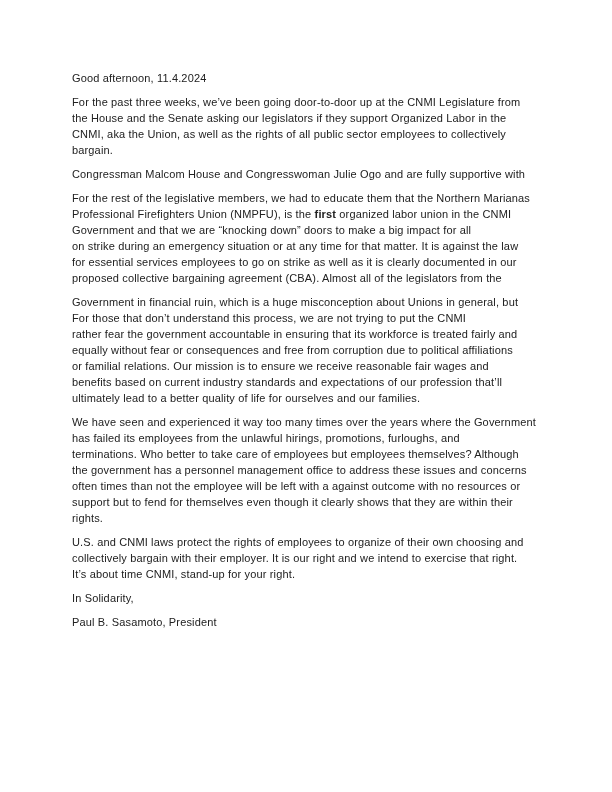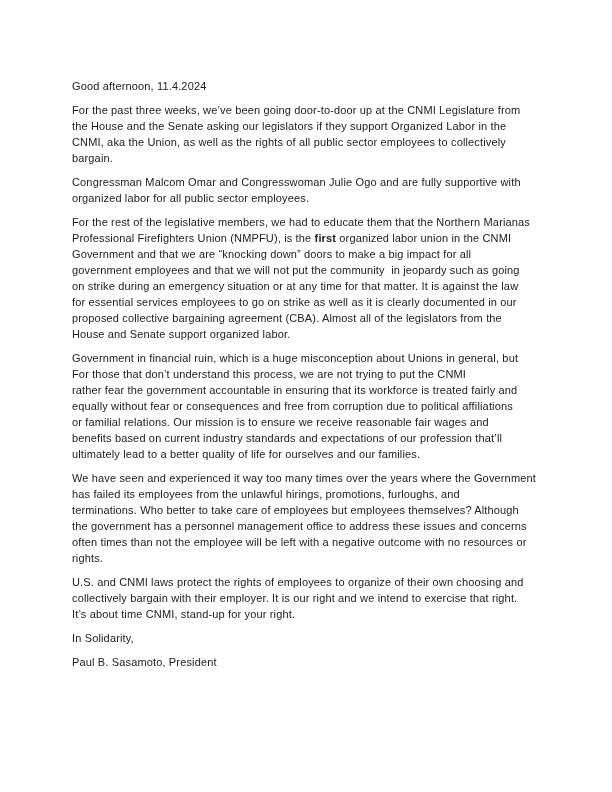--- a/index.html
+++ b/index.html
@@ -20,21 +20,21 @@
     left: 72px;
     top: 70px;
     width: 486px;
     color: #212121;
     font-size: 11px;
     line-height: 16px;
     letter-spacing: 0.15px;
     text-align: left;
   }
   .para {
-    margin: 8px 0 8px 0;
+    margin: 0 0 8px 0;
     padding: 0;
   }
   .line {
     display: block;
     white-space: pre; 
   }
   .line b {
     font-weight: 700;
     color: inherit;
   }
@@ -47,48 +47,46 @@
       <p class="para">
         <span class="line">Good afternoon, 11.4.2024</span>
       </p>
       <p class="para">
         <span class="line">For the past three weeks, we’ve been going door-to-door up at the CNMI Legislature from</span>
         <span class="line">the House and the Senate asking our legislators if they support Organized Labor in the</span>
         <span class="line">CNMI, aka the Union, as well as the rights of all public sector employees to collectively</span>
         <span class="line">bargain.</span>
       </p>
       <p class="para">
-        <span class="line">Congressman Malcom Omar and Congresswoman Julie Ogo and are fully supportive with</span>
-        <span class="line">organized labor for all public sector employees.</span>
+        <span class="line">Congressman Malcom House and Congresswoman Julie Ogo and are fully supportive with</span>
       </p>
       <p class="para">
         <span class="line">For the rest of the legislative members, we had to educate them that the Northern Marianas</span>
         <span class="line">Professional Firefighters Union (NMPFU), is the <b>first</b> organized labor union in the CNMI</span>
         <span class="line">Government and that we are “knocking down” doors to make a big impact for all</span>
-        <span class="line">government employees and that we will not put the community  in jeopardy such as going</span>
         <span class="line">on strike during an emergency situation or at any time for that matter. It is against the law</span>
         <span class="line">for essential services employees to go on strike as well as it is clearly documented in our</span>
         <span class="line">proposed collective bargaining agreement (CBA). Almost all of the legislators from the</span>
-        <span class="line">House and Senate support organized labor.</span>
       </p>
       <p class="para">
         <span class="line">Government in financial ruin, which is a huge misconception about Unions in general, but</span>
         <span class="line">For those that don’t understand this process, we are not trying to put the CNMI</span>
         <span class="line">rather fear the government accountable in ensuring that its workforce is treated fairly and</span>
         <span class="line">equally without fear or consequences and free from corruption due to political affiliations</span>
         <span class="line">or familial relations. Our mission is to ensure we receive reasonable fair wages and</span>
         <span class="line">benefits based on current industry standards and expectations of our profession that’ll</span>
         <span class="line">ultimately lead to a better quality of life for ourselves and our families.</span>
       </p>
       <p class="para">
         <span class="line">We have seen and experienced it way too many times over the years where the Government</span>
         <span class="line">has failed its employees from the unlawful hirings, promotions, furloughs, and</span>
         <span class="line">terminations. Who better to take care of employees but employees themselves? Although</span>
         <span class="line">the government has a personnel management office to address these issues and concerns</span>
-        <span class="line">often times than not the employee will be left with a negative outcome with no resources or</span>
+        <span class="line">often times than not the employee will be left with a against outcome with no resources or</span>
+        <span class="line">support but to fend for themselves even though it clearly shows that they are within their</span>
         <span class="line">rights.</span>
       </p>
       <p class="para">
         <span class="line">U.S. and CNMI laws protect the rights of employees to organize of their own choosing and</span>
         <span class="line">collectively bargain with their employer. It is our right and we intend to exercise that right.</span>
         <span class="line">It’s about time CNMI, stand-up for your right.</span>
       </p>
       <p class="para">
         <span class="line">In Solidarity,</span>
       </p>

